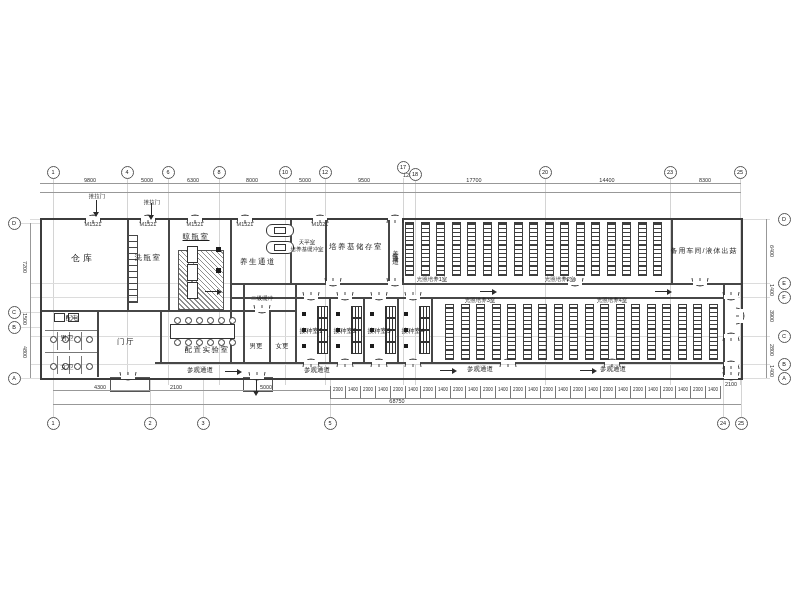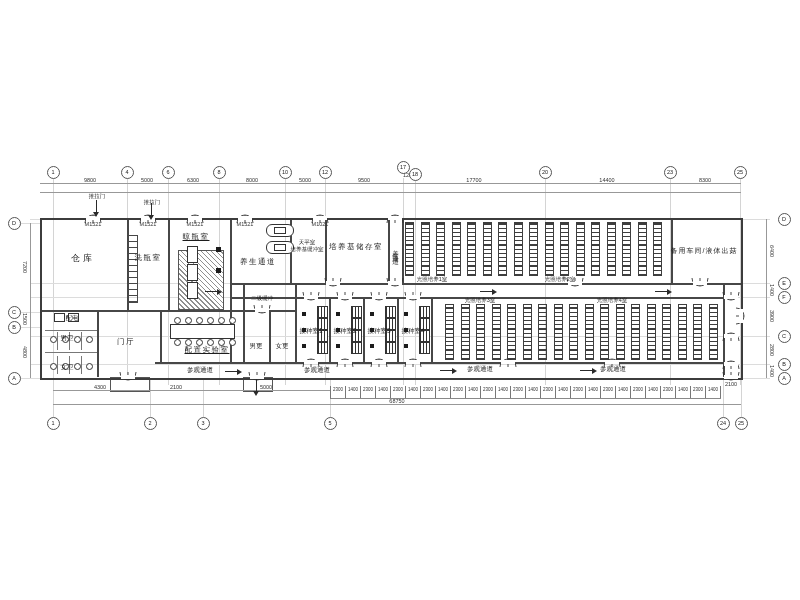--- a/index.html
+++ b/index.html
@@ -238,21 +238,21 @@
       <div class="lbl t6" style="left: 413px; top: 331px;">接种室4</div>
 
       <div class="lbl t6" style="left: 72px; top: 318px;">配电</div>
 
       <div class="lbl t6" style="left: 67px; top: 338px;">男卫</div>
 
       <div class="lbl t6" style="left: 67px; top: 367px;">女卫</div>
 
       <div class="lbl n7" style="left: 126px; top: 342px;">门厅</div>
 
-      <div class="lbl n7" style="left: 207px; top: 350px; text-decoration: underline;">配置实验室</div>
+      <div class="lbl n7" style="left: 207px; top: 350px;">配置实验室</div>
 
       <div class="lbl t6" style="left: 200px; top: 370px;">参观通道</div>
 
       <div class="lbl t6" style="left: 317px; top: 370px;">参观通道</div>
 
       <div class="lbl t6" style="left: 480px; top: 369px;">参观通道</div>
 
       <div class="lbl t6" style="left: 613px; top: 369px;">参观通道</div>
 
       <div class="lbl t5" style="left: 432px; top: 279px;">光照培养1室</div>

